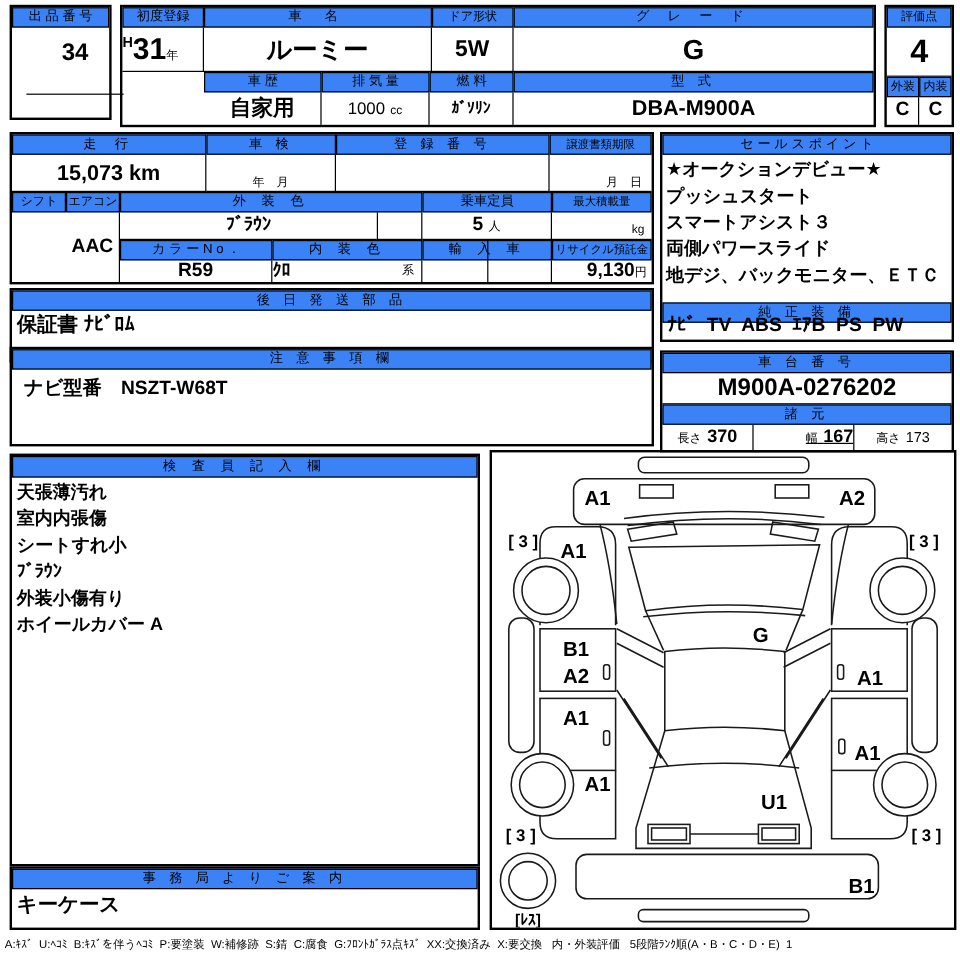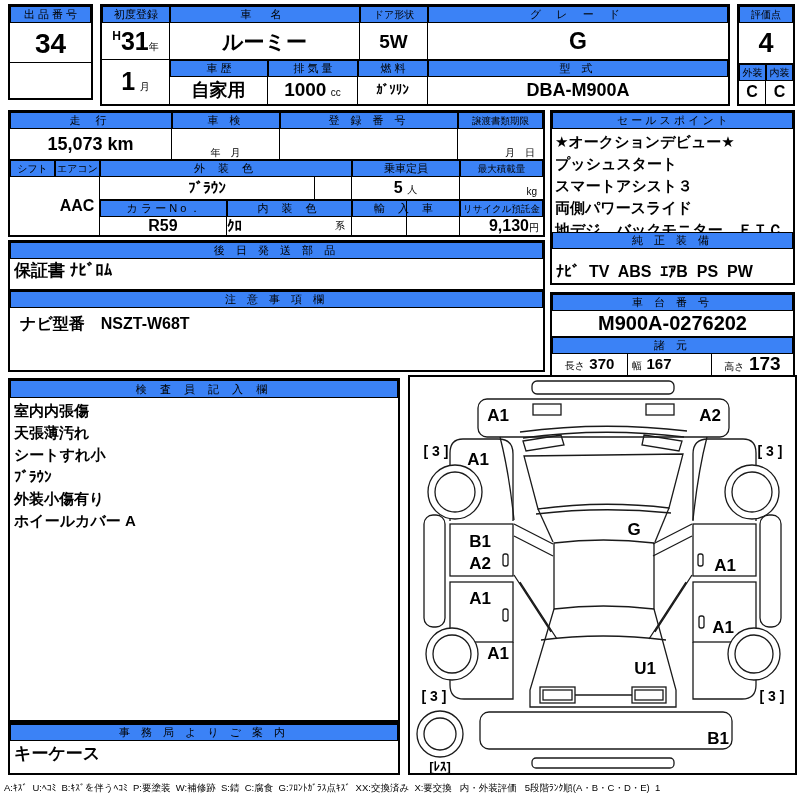--- a/index.html
+++ b/index.html
@@ -22,43 +22,40 @@
   .shape{fill:none;stroke:#1a1a1a;stroke-width:1.3;}
   .shapeW{fill:#fff;stroke:#1a1a1a;stroke-width:1.3;}
 </style>
 </head>
 <body>
 
 <div id="sheet">
 
   <div class="c b2" style="left:8px;top:4px;width:85px;height:96px;">
     <div class="c hd" style="left:0;top:0;width:81px;height:17px;">出 品 番 号</div>
-    <div class="c vb bb" style="left:0;top:17px;width:81px;height:40px;font-size:28px;line-height:42px;">34</div>
+    <div class="c vb bb" style="left:12px;top:17px;width:81px;height:56px;font-size:20px;line-height:42px;">34</div>
     <div class="c" style="left:0;top:59px;width:81px;height:33px;"></div>
   </div>
 
   <div class="c b2" style="left:100px;top:4px;width:630px;height:102px;">
     <div class="c hd" style="left:0;top:0;width:68px;height:17px;">初度登録</div>
-    <div class="c br bb" style="left:0;top:17px;width:68px;height:37px;text-align:center;">
+    <div class="c br bb" style="left:0;top:17px;width:68px;height:37px;text-align:left;">
       <span style="font-weight:bold;font-size:12px;vertical-align:10px;">H</span><span style="font-weight:bold;font-size:25px;line-height:36px;">31</span><span class="unit">年</span>
-    </div>
-    <div class="c br" style="left:0;top:54px;width:68px;height:44px;text-align:center;">
-      <span style="font-weight:bold;font-size:25px;line-height:42px;">1</span> <span class="unit">月</span>
     </div>
     <div class="c hd" style="left:68px;top:0;width:190px;height:17px;letter-spacing:8px;">車  名</div>
     <div class="c vb br bb" style="left:68px;top:17px;width:190px;height:37px;font-size:21px;line-height:37px;">ルーミー</div>
     <div class="c hd" style="left:258px;top:0;width:68px;height:17px;font-size:10px;">ドア形状</div>
     <div class="c vb br bb" style="left:258px;top:17px;width:68px;height:37px;font-size:19px;line-height:37px;">5W</div>
     <div class="c hd" style="left:326px;top:0;width:300px;height:17px;letter-spacing:6px;">グ レ ー ド</div>
     <div class="c vb bb" style="left:326px;top:17px;width:300px;height:37px;font-size:23px;line-height:37px;">G</div>
     <div class="c hd" style="left:68px;top:54px;width:98px;height:17px;">車 歴</div>
     <div class="c vb br" style="left:68px;top:71px;width:98px;height:27px;font-size:18px;line-height:26px;">自家用</div>
     <div class="c hd" style="left:166px;top:54px;width:90px;height:17px;">排 気 量</div>
     <div class="c br" style="left:166px;top:71px;width:90px;height:27px;text-align:center;">
-      <span style="font-weight:bold;font-size:19px;line-height:26px;">1000</span> <span class="unit">cc</span>
+      <span style="font-weight:normal;font-size:14px;line-height:26px;">1000</span> <span class="unit">cc</span>
     </div>
     <div class="c hd" style="left:256px;top:54px;width:70px;height:17px;">燃 料</div>
     <div class="c vb br" style="left:256px;top:71px;width:70px;height:27px;font-size:13px;line-height:26px;">ｶﾞｿﾘﾝ</div>
     <div class="c hd" style="left:326px;top:54px;width:300px;height:17px;letter-spacing:4px;">型 式</div>
     <div class="c vb" style="left:326px;top:71px;width:300px;height:27px;font-size:18px;line-height:26px;">DBA-M900A</div>
   </div>
 
   <div class="c b2" style="left:737px;top:4px;width:58px;height:102px;">
     <div class="c hd" style="left:0;top:0;width:54px;height:17px;font-size:10px;">評価点</div>
     <div class="c vb bb" style="left:0;top:17px;width:54px;height:41px;font-size:27px;line-height:40px;">4</div>
@@ -117,44 +114,44 @@
 
   <div class="c b2" style="left:550px;top:110px;width:245px;height:175px;">
     <div class="c hd" style="left:0;top:0;width:241px;height:17px;">セ ー ル ス ポ イ ン ト</div>
     <div class="c lines" style="left:3px;top:19px;width:236px;height:110px;">
       <div>★オークションデビュー★</div>
       <div>プッシュスタート</div>
       <div>スマートアシスト３</div>
       <div>両側パワースライド</div>
       <div>地デジ、バックモニター、ＥＴＣ</div>
     </div>
-    <div class="c hd" style="left:0;top:120px;width:241px;height:17px;letter-spacing:4px;">純 正 装 備</div>
+    <div class="c hd" style="left:0;top:140px;width:241px;height:17px;letter-spacing:4px;">純 正 装 備</div>
     <div class="c vb left" style="left:4px;top:149px;width:234px;height:22px;font-size:16px;line-height:22px;">ﾅﾋﾞ  TV  ABS  ｴｱB  PS  PW</div>
   </div>
 
   <div class="c b2" style="left:550px;top:292px;width:245px;height:85px;">
     <div class="c hd" style="left:0;top:0;width:241px;height:17px;letter-spacing:4px;">車 台 番 号</div>
     <div class="c vb bb" style="left:0;top:17px;width:241px;height:26px;font-size:20px;line-height:25px;">M900A-0276202</div>
     <div class="c hd" style="left:0;top:43px;width:241px;height:17px;letter-spacing:4px;">諸 元</div>
     <div class="c br" style="left:0;top:60px;width:76px;height:21px;text-align:center;">
       <span class="unit">長さ</span> <span style="font-weight:bold;font-size:15px;line-height:20px;">370</span>
     </div>
-    <div class="c br" style="left:80px;top:60px;width:80px;height:21px;text-align:left;">
+    <div class="c br" style="left:80px;top:60px;width:80px;height:21px;text-align:right;text-decoration:underline;">
       <span class="unit">幅</span> <span style="font-weight:bold;font-size:15px;line-height:20px;">167</span>
     </div>
     <div class="c" style="left:160px;top:60px;width:81px;height:21px;text-align:center;">
-      <span class="unit">高さ</span> <span style="font-weight:bold;font-size:19px;line-height:20px;margin-top:12px;">173</span>
+      <span class="unit">高さ</span> <span style="font-weight:normal;font-size:12px;line-height:20px;margin-top:12px;">173</span>
     </div>
   </div>
 
   <div class="c b2" style="left:8px;top:378px;width:392px;height:344px;">
     <div class="c hd" style="left:0;top:0;width:388px;height:18px;letter-spacing:5px;line-height:16px;">検 査 員 記 入 欄</div>
     <div class="c lines" style="left:4px;top:20px;width:380px;height:300px;">
+      <div>天張薄汚れ</div>
       <div>室内内張傷</div>
-      <div>天張薄汚れ</div>
       <div>シートすれ小</div>
       <div>ﾌﾞﾗｳﾝ</div>
       <div>外装小傷有り</div>
       <div>ホイールカバー A</div>
     </div>
   </div>
 
   <div class="c b2" style="left:8px;top:722px;width:392px;height:53px;">
     <div class="c hd" style="left:0;top:0;width:388px;height:17px;letter-spacing:4px;">事 務 局 よ り ご 案 内</div>
     <div class="c vb left" style="left:4px;top:18px;width:380px;height:24px;font-size:17px;line-height:24px;">キーケース</div>

